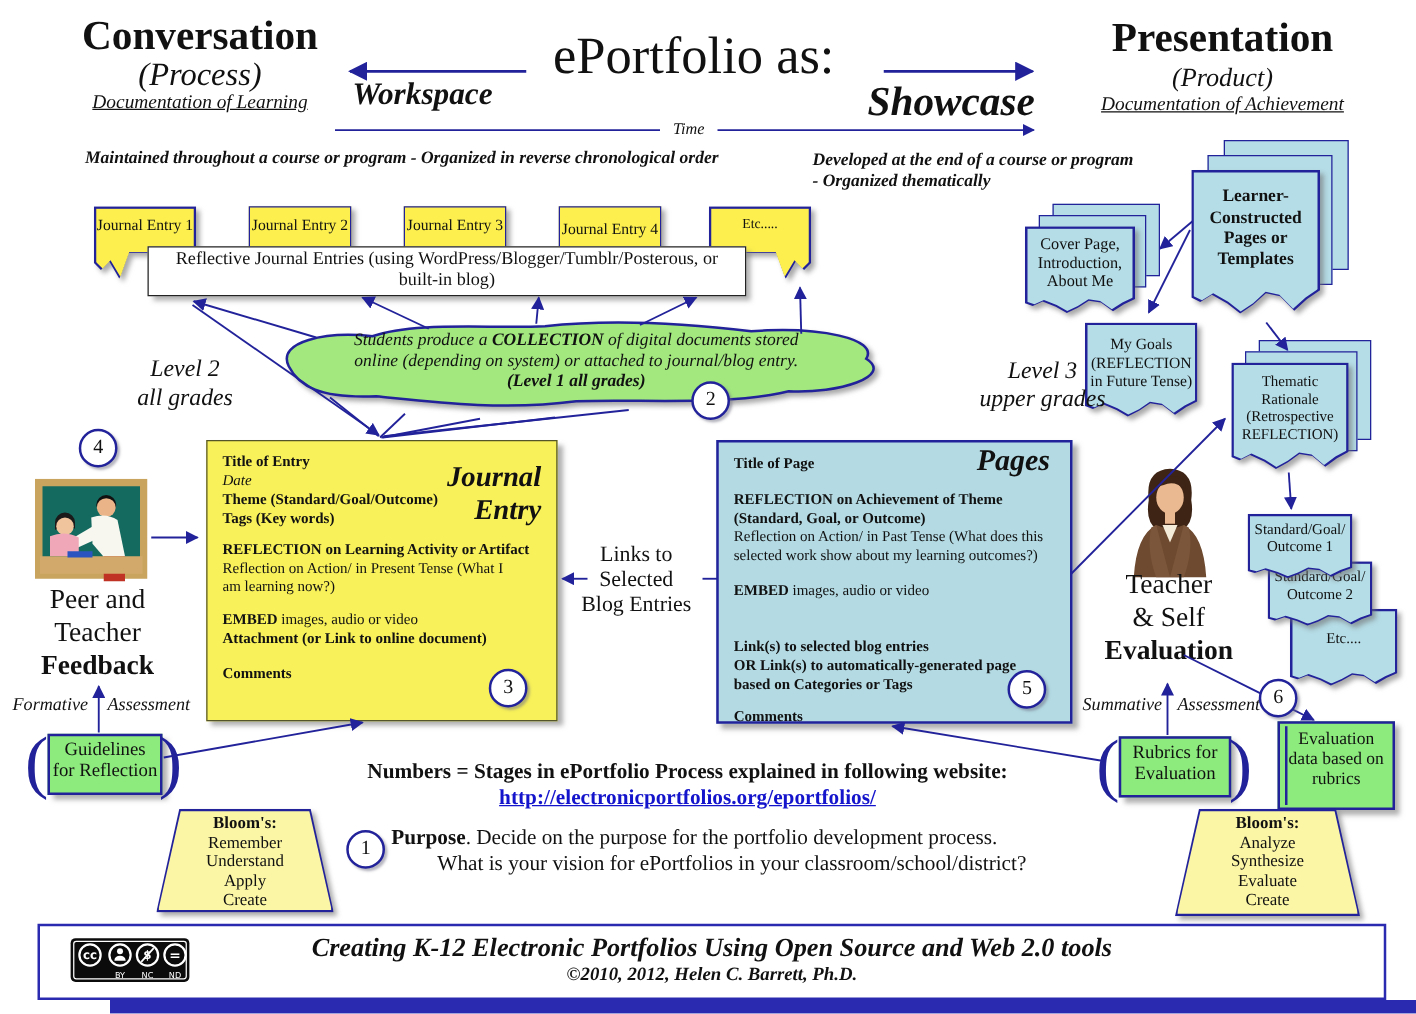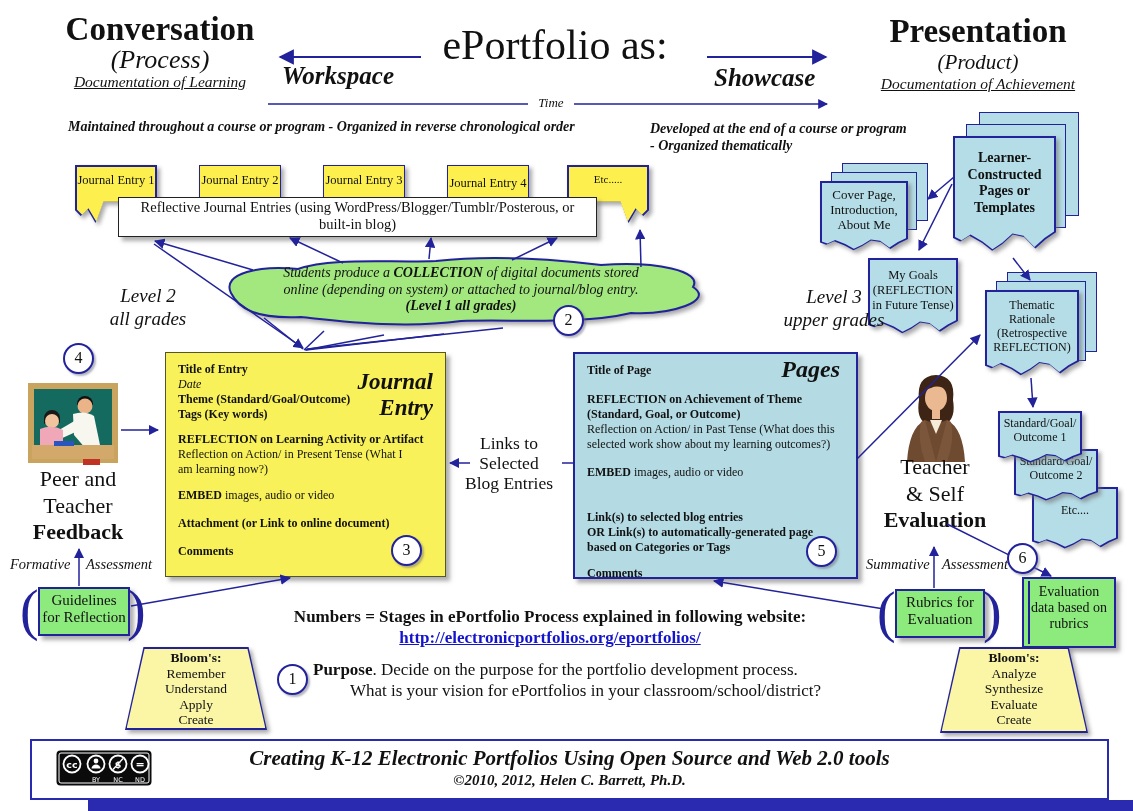--- a/index.html
+++ b/index.html
@@ -45,21 +45,21 @@
 
   <div class="abs ctr" style="left:858px;top:12px;width:240px">
     <div class="b" style="font-size:33px;line-height:38px">Presentation</div>
     <div class="it" style="font-size:21px;line-height:24px">(Product)</div>
     <div class="it und" style="font-size:15.5px;line-height:20px">Documentation of Achievement</div>
   </div>
 
   <div class="abs ctr" style="left:415px;top:22px;width:280px;font-size:42px;line-height:46px">ePortfolio as:</div>
 
   <div class="abs bi" style="left:282px;top:62px;font-size:25px">Workspace</div>
-  <div class="abs bi" style="left:714px;top:64px;font-size:25px">Showcase</div>
+  <div class="abs bi" style="left:694px;top:64px;font-size:33px">Showcase</div>
 
   <div class="abs bi" style="left:68px;top:119px;font-size:14px">Maintained throughout a course or program - Organized in reverse chronological order</div>
   <div class="abs bi" style="left:650px;top:121px;width:300px;text-align:left;font-size:14px;line-height:16.5px">
     <div>Developed at the end of a course or program</div>
     <div>- Organized thematically</div>
   </div>
 
   <div class="shape dsh" style="left:75px;top:165px;width:82px;height:58px">
     <div class="sh-b curlL"></div>
       <div class="sh-f curlL" style="background:#fdf04e"></div>
@@ -143,21 +143,21 @@
       <div>Entry</div>
     </div>
     <div class="fld" style="padding:9px 12px 0">
       <div class="b">Title of Entry</div>
       <div class="it">Date</div>
       <div class="b">Theme (Standard/Goal/Outcome)</div>
       <div class="b">Tags (Key words)</div>
       <div class="b" style="margin-top:10px">REFLECTION on Learning Activity or Artifact</div>
       <div style="max-width:238px">Reflection on Action/ in Present Tense (What I am learning now?)</div>
       <div style="margin-top:11px"><span class="b">EMBED</span><span> images, audio or video</span></div>
-      <div class="b" style="margin-top:13px">Attachment (or Link to online document)</div>
+      <div class="b" style="">Attachment (or Link to online document)</div>
       <div class="b" style="margin-top:13px">Comments</div>
     </div>
   </div>
 
   <div class="abs ctr" style="left:448px;top:433px;width:122px;font-size:17.5px;line-height:20px">
     <div>Links to</div>
     <div>Selected</div>
     <div>Blog Entries</div>
   </div>
 

